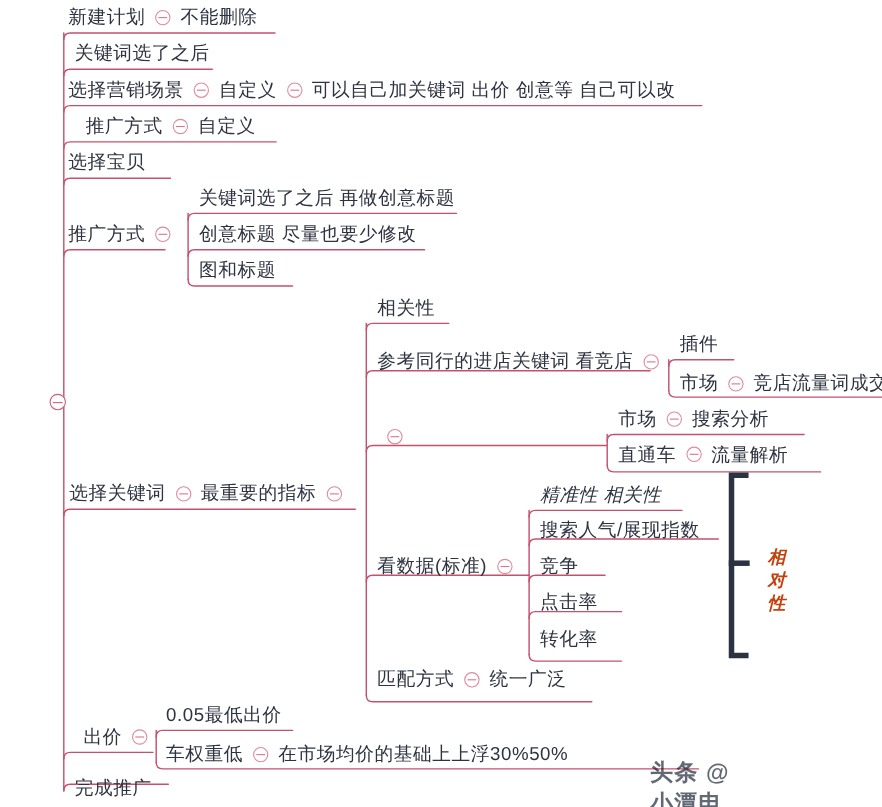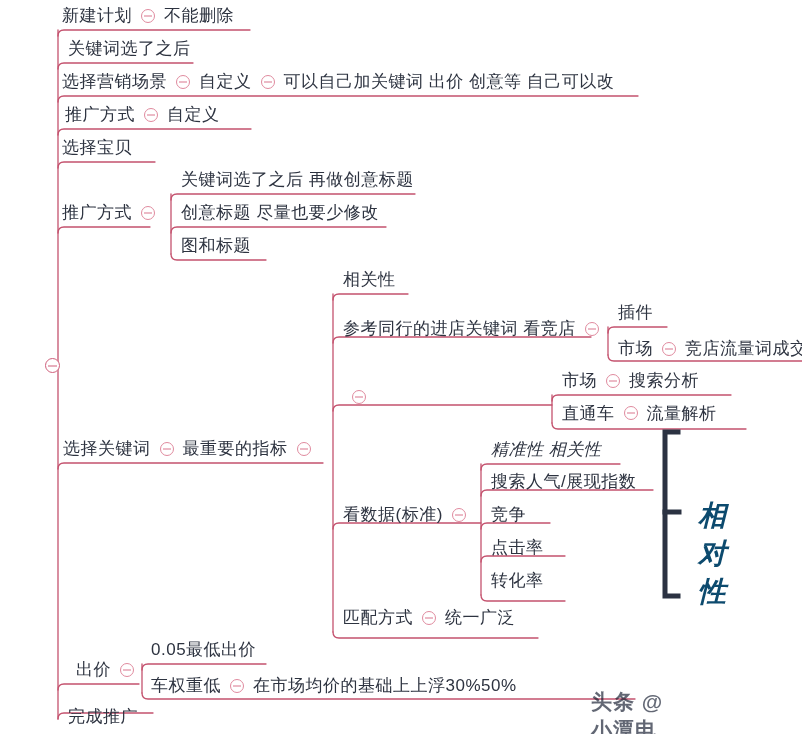--- a/index.html
+++ b/index.html
@@ -44,24 +44,24 @@
     position:absolute;
     width:13px;height:13px;border-radius:50%;
     border:1px solid #cf5f7b;background:#fff;
   }
   .root-toggle::before{
     content:"";position:absolute;left:2px;right:2px;top:50%;
     height:1px;background:#cf5f7b;transform:translateY(-50%);
   }
   .annot{
     position:absolute;
-    color:#0c4a6e;
+    color:#c2410c;
     font-weight:bold;
     font-style:italic;
-    font-size:28px;
+    font-size:16px;
     letter-spacing:1px;
     font-family:"Liberation Sans","DejaVu Sans",sans-serif;
   }
   .watermark{
     position:absolute;
     color:#0f172a;
     font-size:21px;
     font-weight:bold;
     letter-spacing:1px;
     opacity:.65;
@@ -138,21 +138,21 @@
       <path d="M627,512 L641,512"></path>
     </g>
   </svg>
 
   <div class="root-toggle" style="left:7px;top:358px;"></div>
 
   <div id="nodes-layer">
       <div class="node" style="left: 24px; top: 4px;"><span class="txt">新建计划</span><span class="toggle"></span><span class="txt">不能删除</span></div>
       <div class="node" style="left: 30px; top: 37px;"><span class="txt">关键词选了之后</span></div>
       <div class="node" style="left: 24px; top: 70px;"><span class="txt">选择营销场景</span><span class="toggle"></span><span class="txt">自定义</span><span class="toggle"></span><span class="txt">可以自己加关键词 出价 创意等 自己可以改</span></div>
-      <div class="node" style="left: 27px; top: 103px;"><span class="txt">推广方式</span><span class="toggle"></span><span class="txt">自定义</span></div>
+      <div class="node" style="left: 40px; top: 103px;"><span class="txt">推广方式</span><span class="toggle"></span><span class="txt">自定义</span></div>
       <div class="node" style="left: 24px; top: 136px;"><span class="txt">选择宝贝</span></div>
       <div class="node" style="left: 24px; top: 201px;"><span class="txt">推广方式</span><span class="toggle"></span></div>
       <div class="node" style="left: 143px; top: 168px;"><span class="txt">关键词选了之后 再做创意标题</span></div>
       <div class="node" style="left: 143px; top: 201px;"><span class="txt">创意标题 尽量也要少修改</span></div>
       <div class="node" style="left: 143px; top: 234px;"><span class="txt">图和标题</span></div>
       <div class="node" style="left: 25px; top: 437px;"><span class="txt">选择关键词</span><span class="toggle"></span><span class="txt">最重要的指标</span><span class="toggle"></span></div>
       <div class="node" style="left: 305px; top: 268px;"><span class="txt">相关性</span></div>
       <div class="node" style="left: 305px; top: 317px;"><span class="txt">参考同行的进店关键词 看竞店</span><span class="toggle"></span></div>
       <div class="node" style="left: 580px; top: 301px;"><span class="txt">插件</span></div>
       <div class="node" style="left: 580px; top: 337px;"><span class="txt">市场</span><span class="toggle"></span><span class="txt">竞店流量词成交词</span></div>

